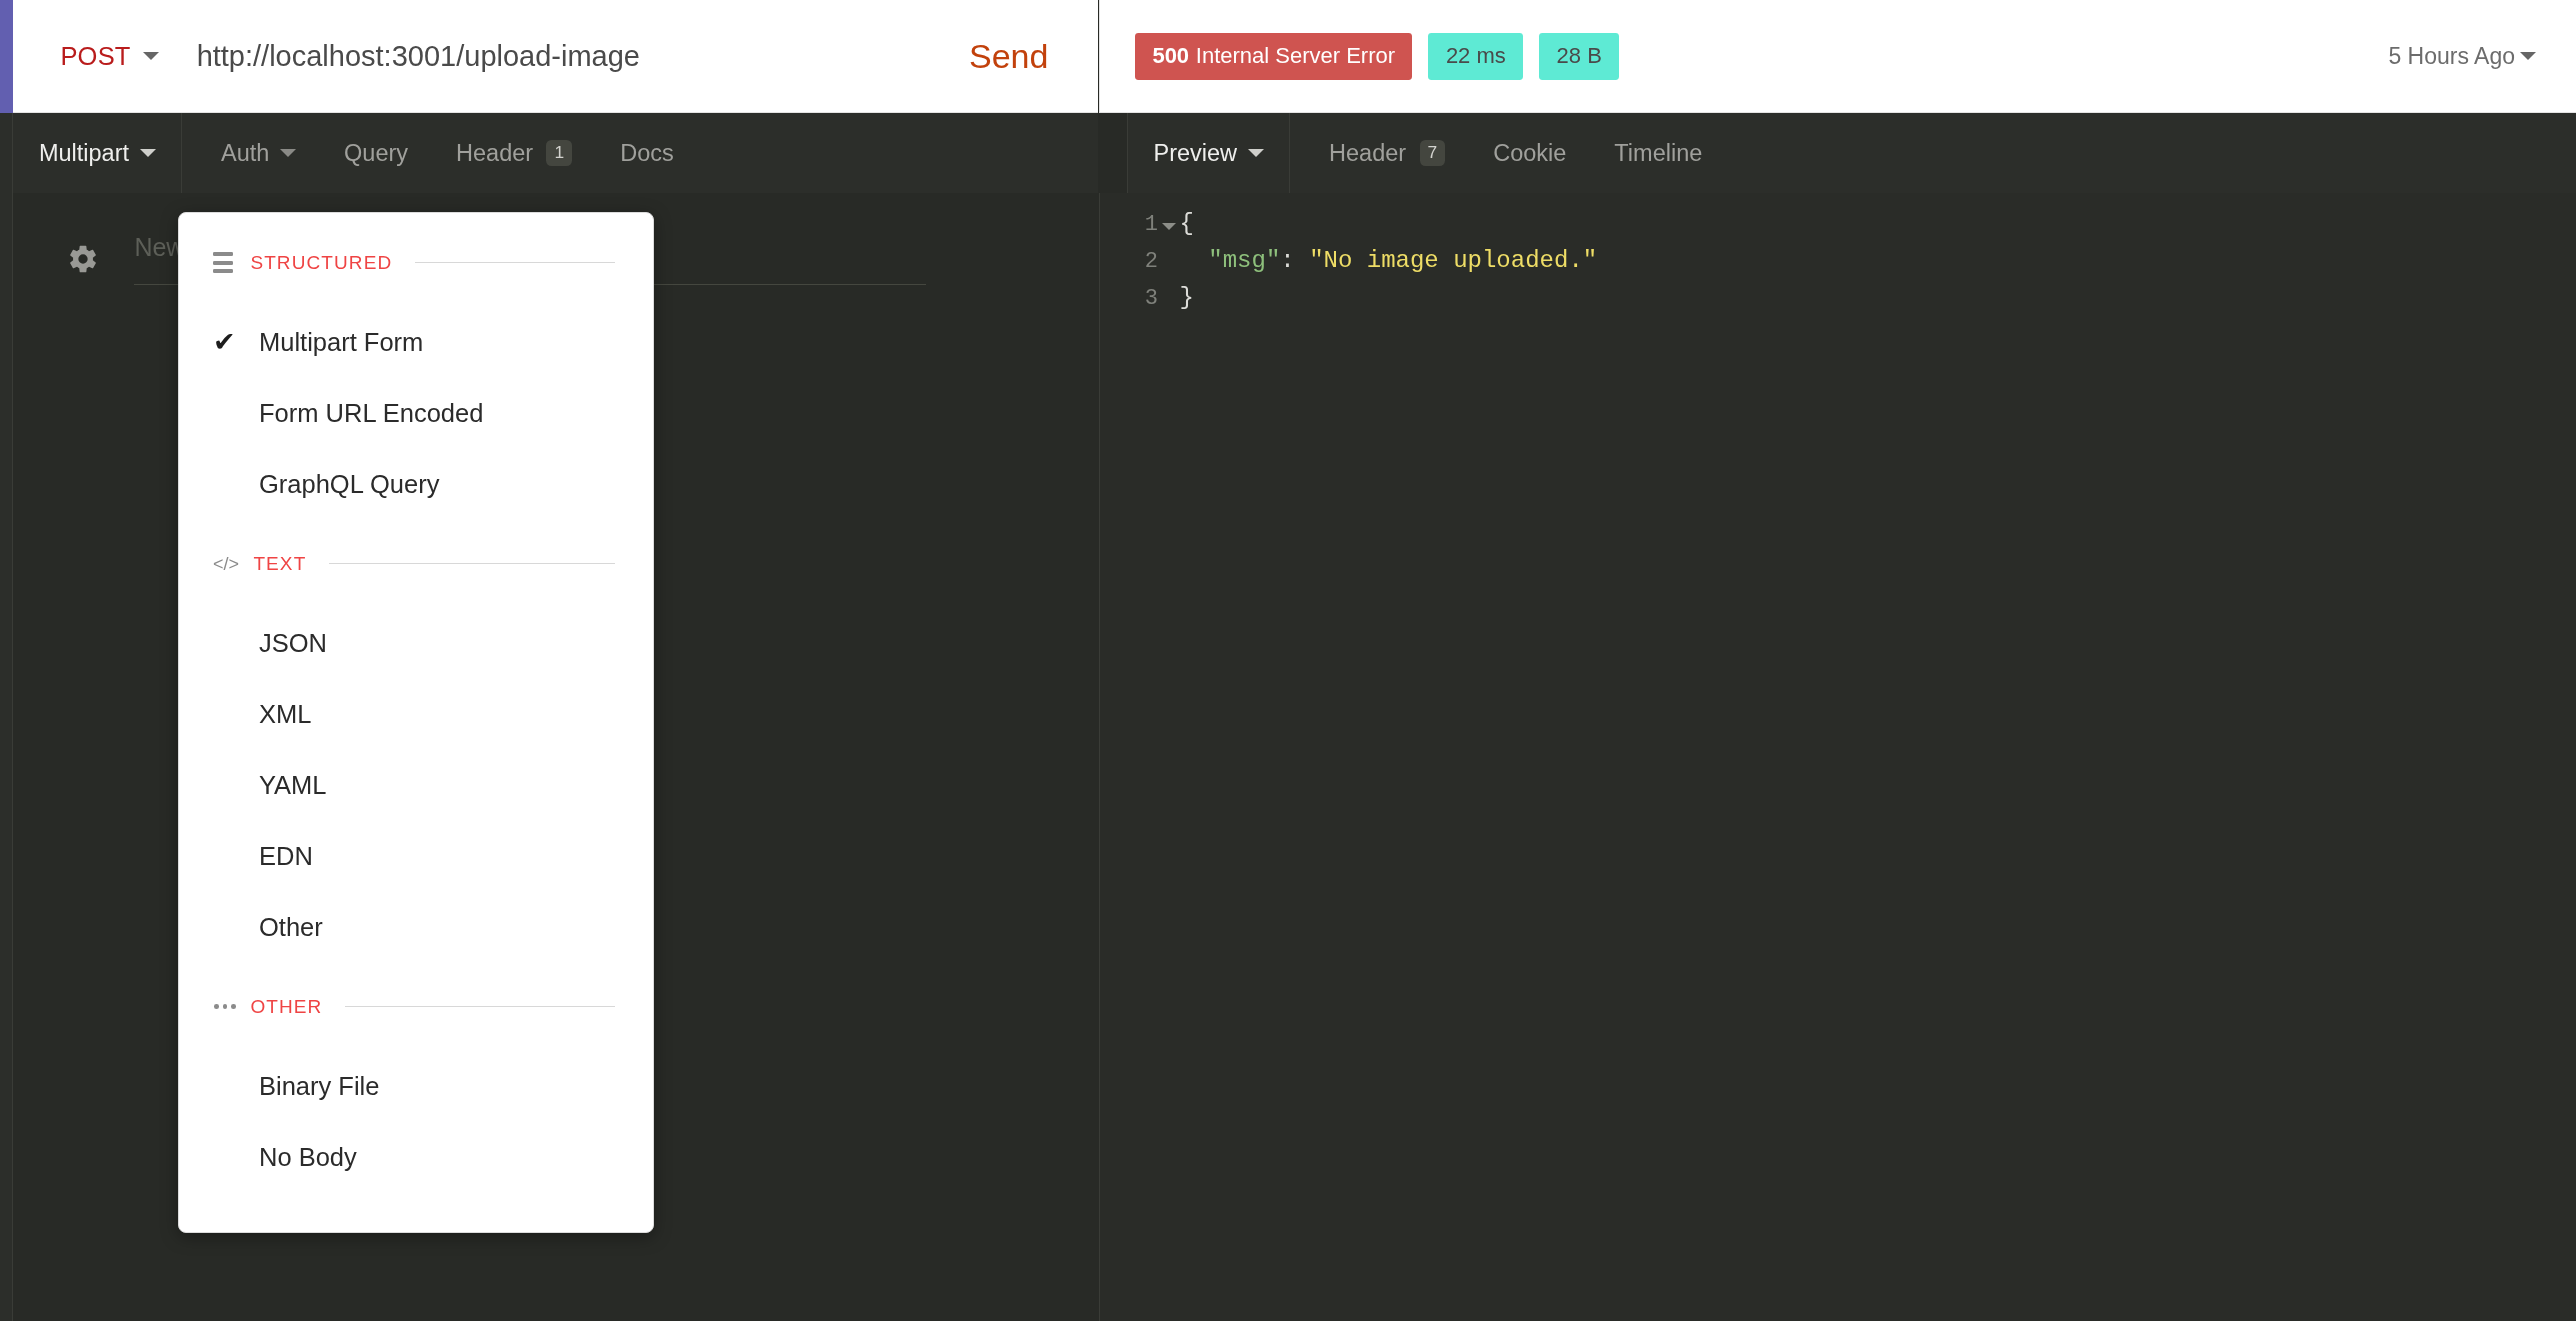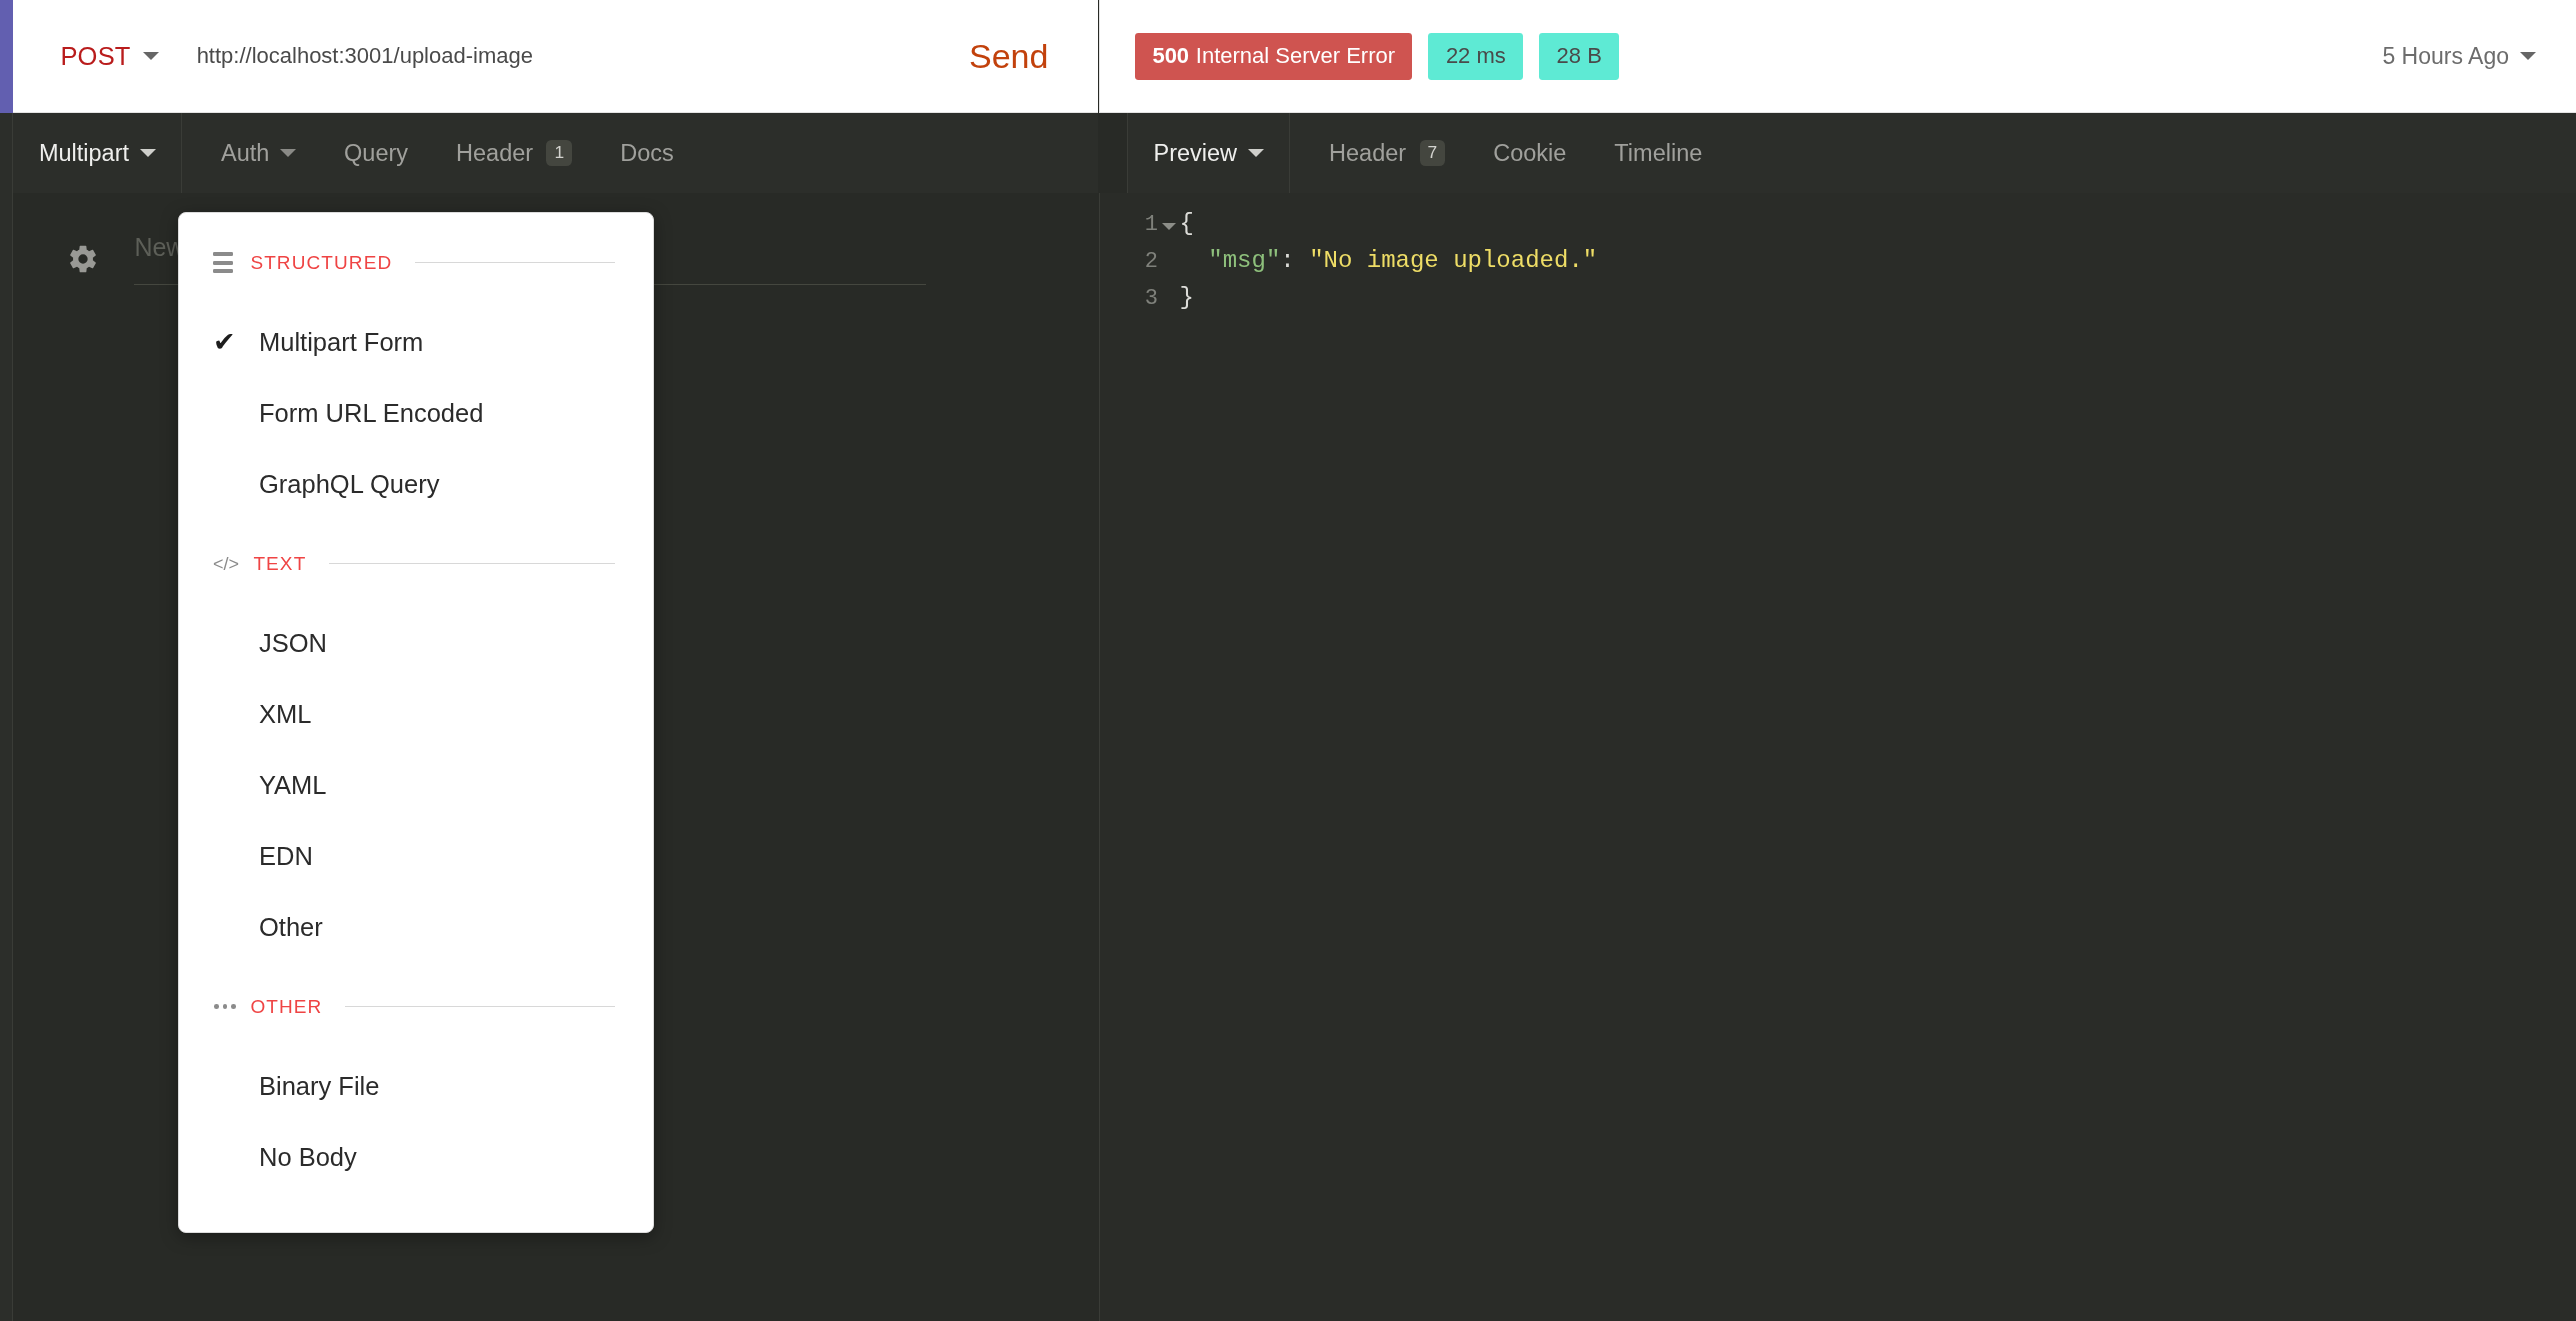--- a/index.html
+++ b/index.html
@@ -59,21 +59,21 @@
     color: #b91c1c;
     letter-spacing: 0.2px;
   }
   .caret-dark {
     width: 0; height: 0;
     border-left: 8.7px solid transparent;
     border-right: 8.7px solid transparent;
     border-top: 8.7px solid #666666;
   }
   .url-text {
-    font-size: 22px;
+    font-size: 29px;
     color: #4a4a4a;
     margin-left: 38px;
     flex: 1;
     white-space: nowrap;
     overflow: hidden;
   }
   .send-btn {
     font-size: 34px;
     color: #c2410c;
     padding-right: 50px;
@@ -117,21 +117,21 @@
     padding: 0 17.4px;
     font-size: 22px;
     white-space: nowrap;
     cursor: pointer;
   }
   .time-ago {
     margin-left: auto;
     margin-right: 40px;
     display: flex;
     align-items: center;
-    gap: 11px;
+    gap: 5px;
     font-size: 23px;
     color: #6c6c6c;
     cursor: pointer;
     white-space: nowrap;
   }
 
   
   .tabrow-left {
     position: absolute;
     left: 13.4px; top: 113px;

